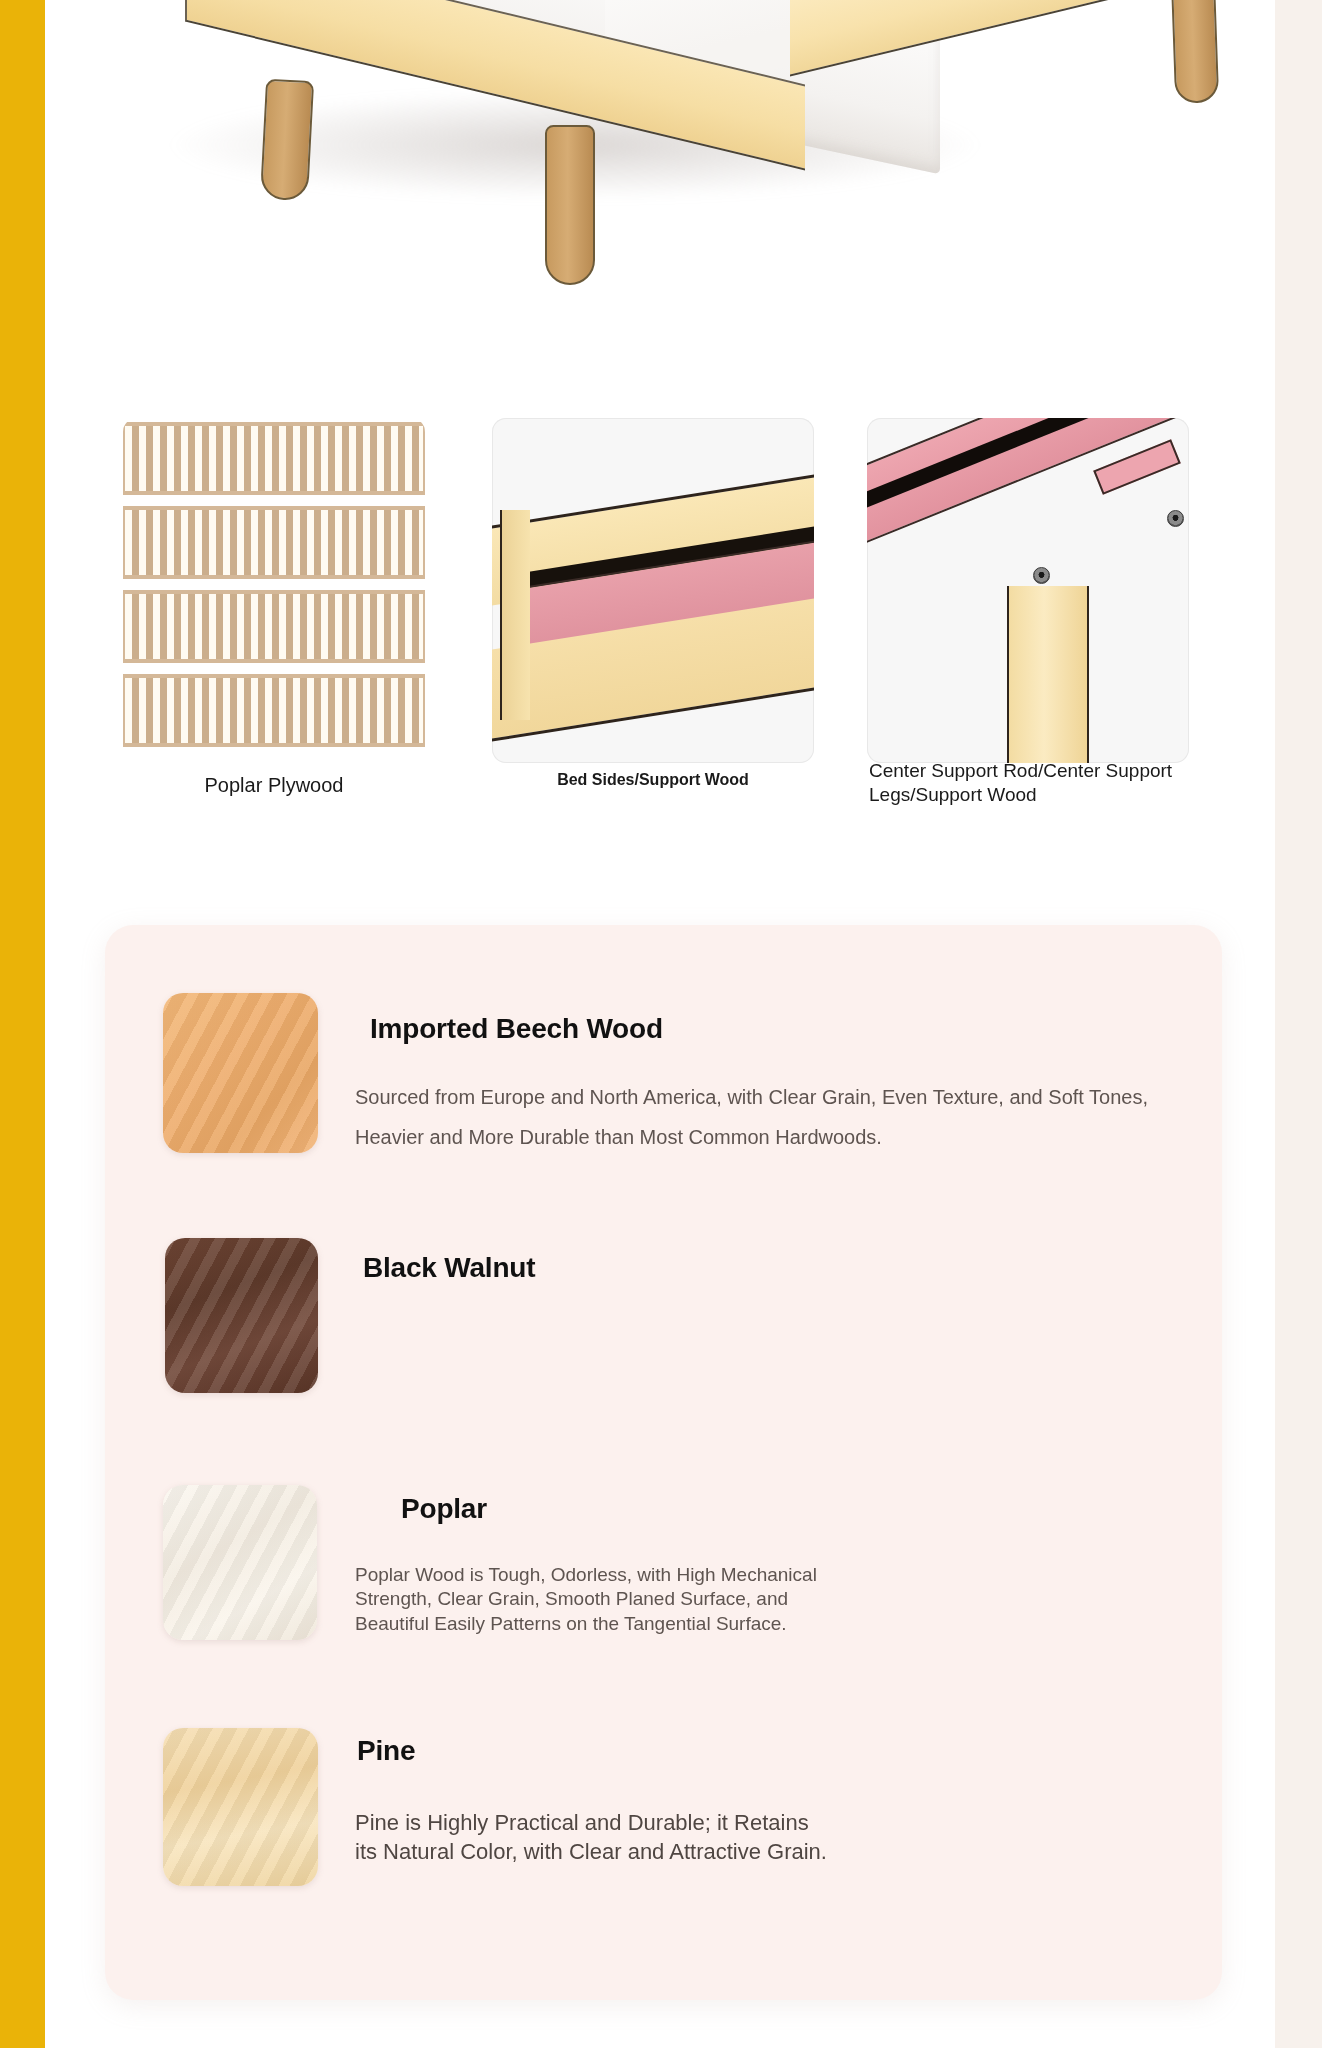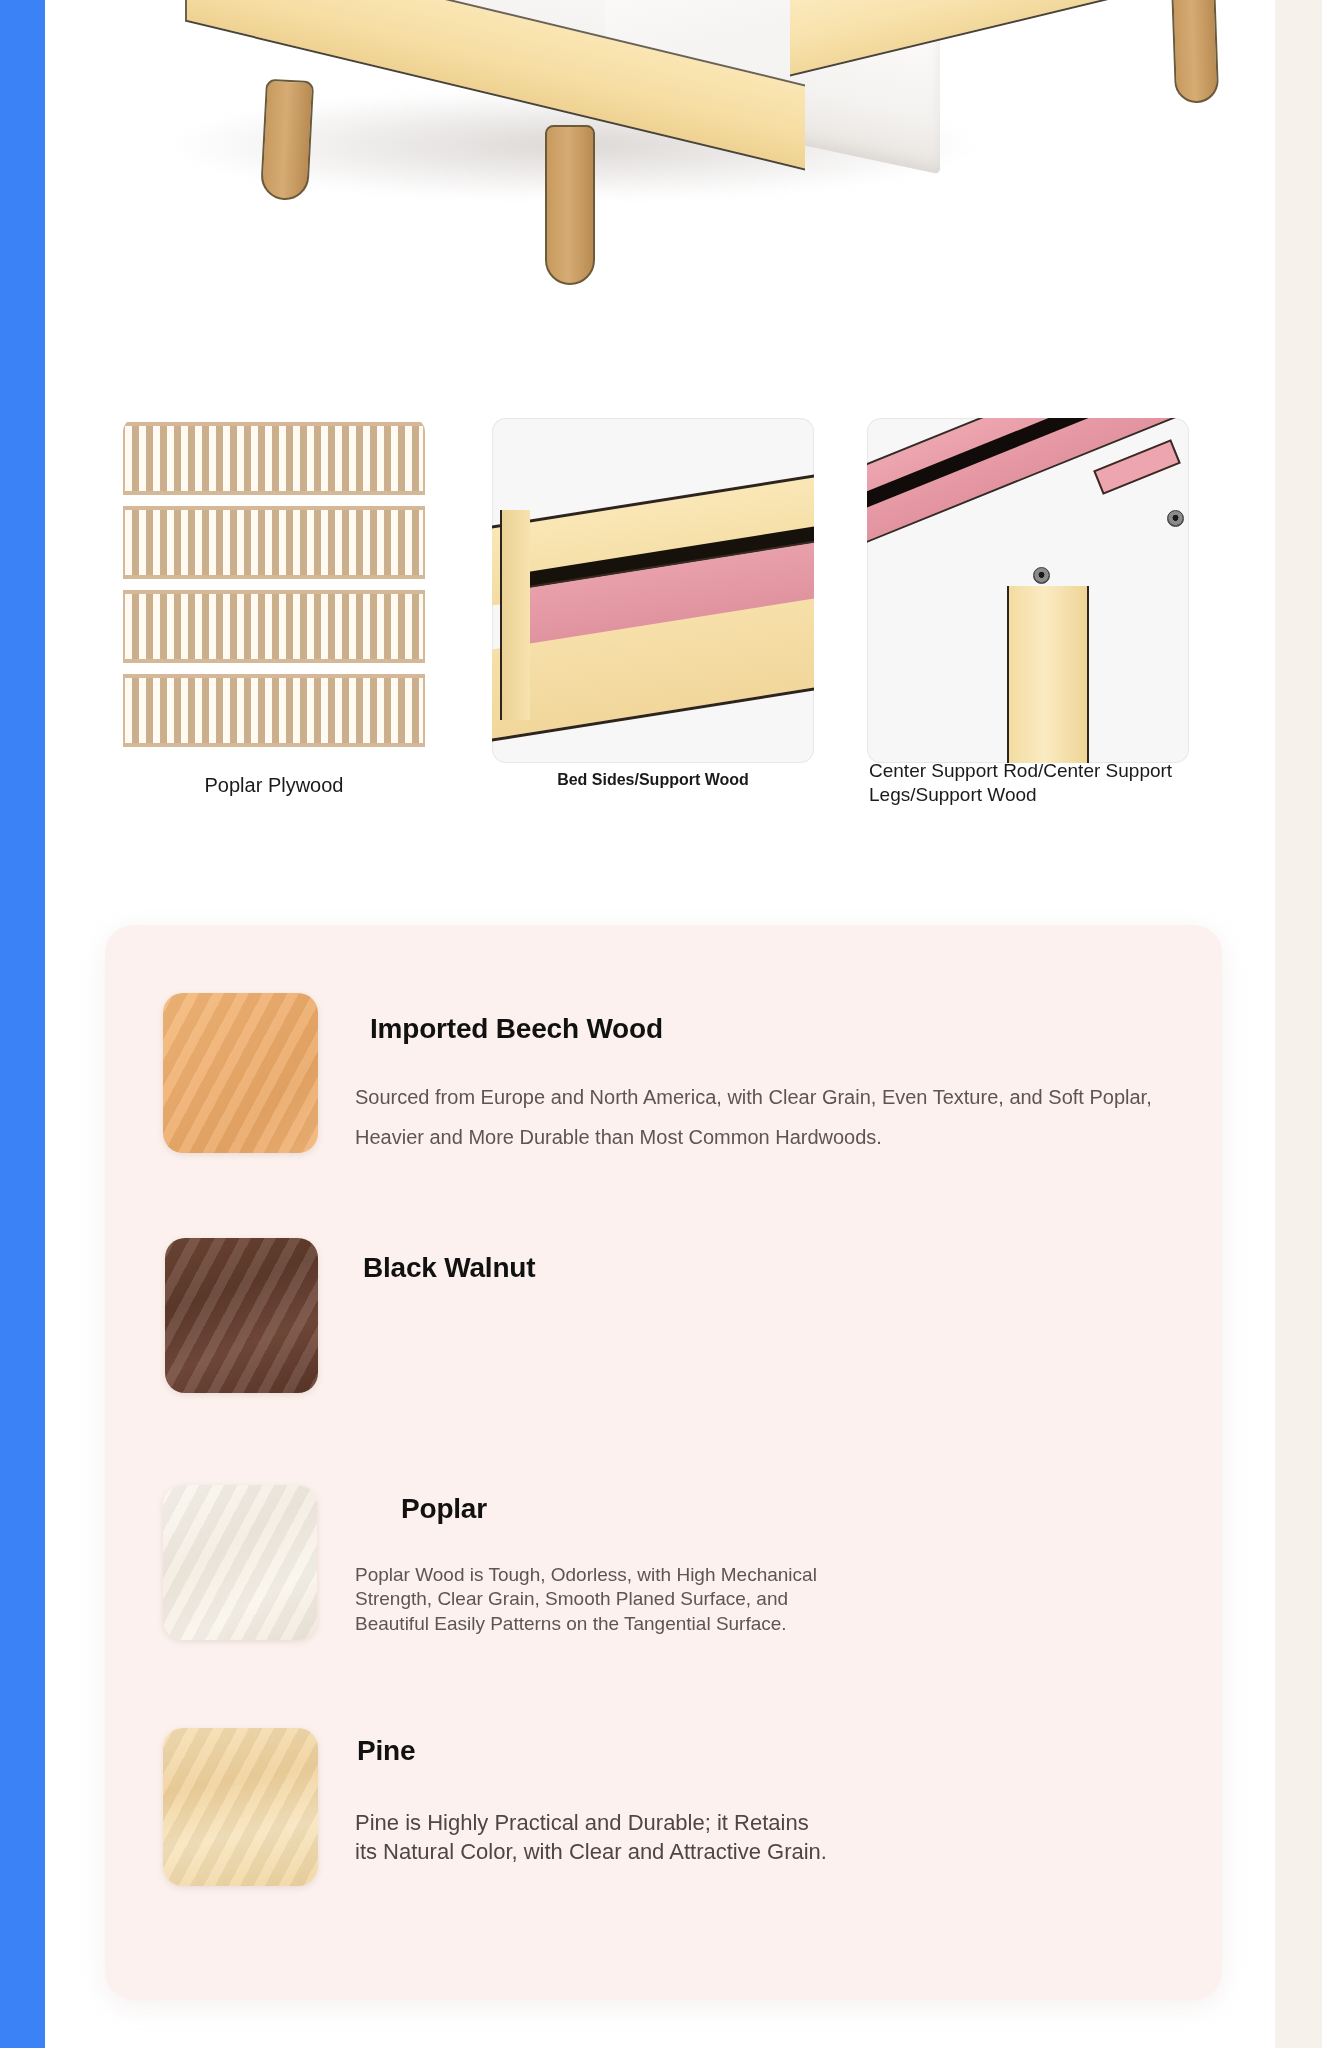--- a/index.html
+++ b/index.html
@@ -4,21 +4,21 @@
 <style>
   * { margin:0; padding:0; box-sizing:border-box; }
   html, body {
     width:1322px; height:2048px;
     background:#F7F1EC;
     font-family:"Liberation Sans", sans-serif;
     overflow:hidden;
   }
   #page {
     position:relative; width:1322px; height:2048px;
-    background:#3b82f6; overflow:hidden;
+    background:#eab308; overflow:hidden;
   }
   
   .sheet {
     position:absolute; left:45px; top:0; width:1230px; height:2048px;
     background:#FFFFFF;
   }
   .sheet-edge-r {
     position:absolute; left:1275px; top:0; width:47px; height:2048px;
     background:#F7F1EC;
   }
@@ -273,21 +273,21 @@
       <div class="thumb-caption cap-3">Center Support Rod/Center Support Legs/Support Wood</div>
     </div>
   </div>
 
   <div class="panel">
 
     <div class="wood-row wr1">
       <div class="swatch sw-1 sw-beech"></div>
       <div class="wood-title wt-1">Imported Beech Wood</div>
       <div class="wood-desc wd-1">
-        <div>Sourced from Europe and North America, with Clear Grain, Even Texture, and Soft Poplar,</div>
+        <div>Sourced from Europe and North America, with Clear Grain, Even Texture, and Soft Tones,</div>
         <div>Heavier and More Durable than Most Common Hardwoods.</div>
       </div>
     </div>
 
     <div class="wood-row wr2">
       <div class="swatch sw-2 sw-walnut"></div>
       <div class="wood-title wt-2">Black Walnut</div>
     </div>
 
     <div class="wood-row wr3">

